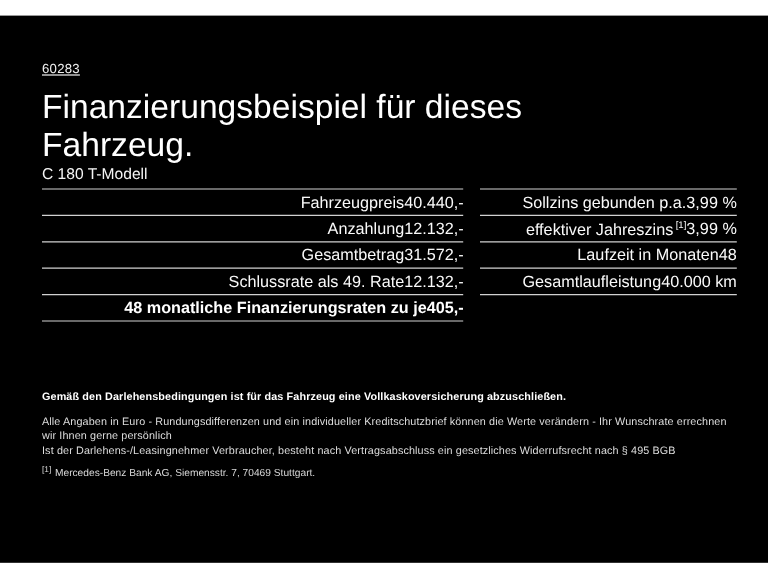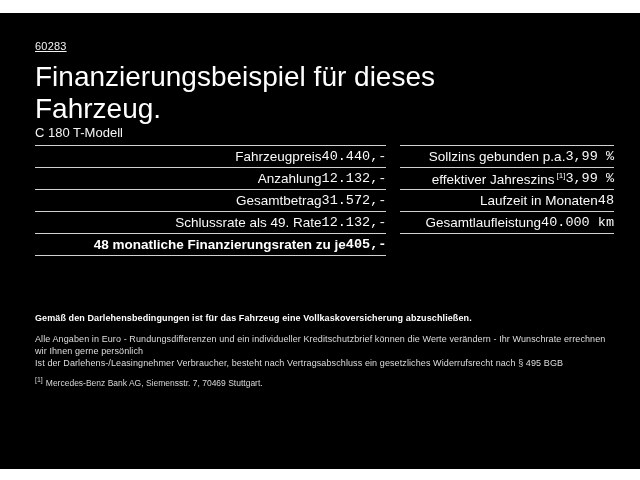--- a/index.html
+++ b/index.html
@@ -19,21 +19,21 @@
     left: 0; right: 0;
     top: 13px; bottom: 11px;
     background: #000000;
     color: #ffffff;
     box-sizing: border-box;
     padding: 27px 26px 0 35px;
   }
   .ref-number {
     font-size: 11px;
     color: #f2f2f2;
-    margin: 0 0 9px 0;
+    margin: 12px 0 9px 0;
     letter-spacing: 0.2px;
     text-decoration: underline;
   }
   .page-title {
     font-size: 28px;
     line-height: 32px;
     font-weight: 400;
     color: #ffffff;
     margin: 0;
   }
@@ -56,21 +56,21 @@
     height: 21px;
     border-top: 1px solid rgba(255,255,255,0.82);
     font-size: 13.5px;
     color: #fafafa;
   }
   .table-left .t-row:last-child,
   .table-right .t-row:last-child {
     border-bottom: 1px solid rgba(255,255,255,0.82);
   }
   .t-row .label { white-space: nowrap; }
-  .t-row .value { white-space: nowrap; text-align: right; font-family: Liberation Mono, monospace; }
+  .t-row .value { white-space: nowrap; text-align: right; }
   .t-row.bold { font-weight: 700; color: #ffffff; }
   .sup {
     font-size: 8px;
     vertical-align: super;
     margin-left: 2px;
     letter-spacing: 0;
   }
   .footer {
     margin-top: 57px;
     padding-right: 6px;

